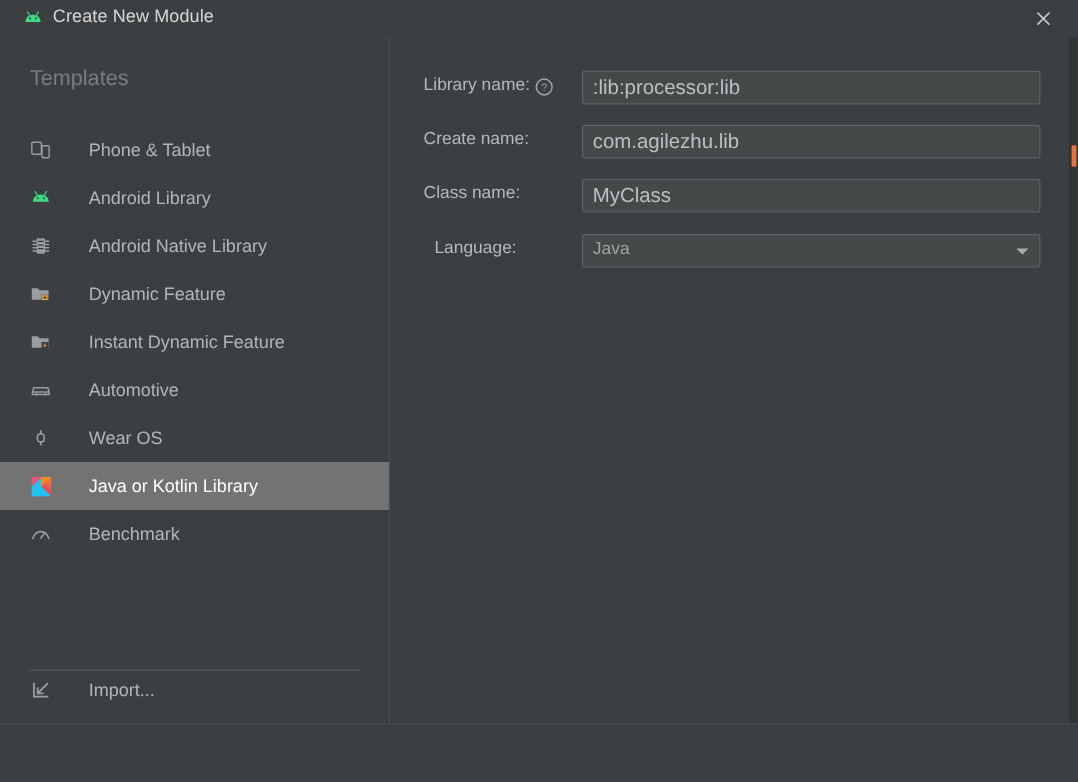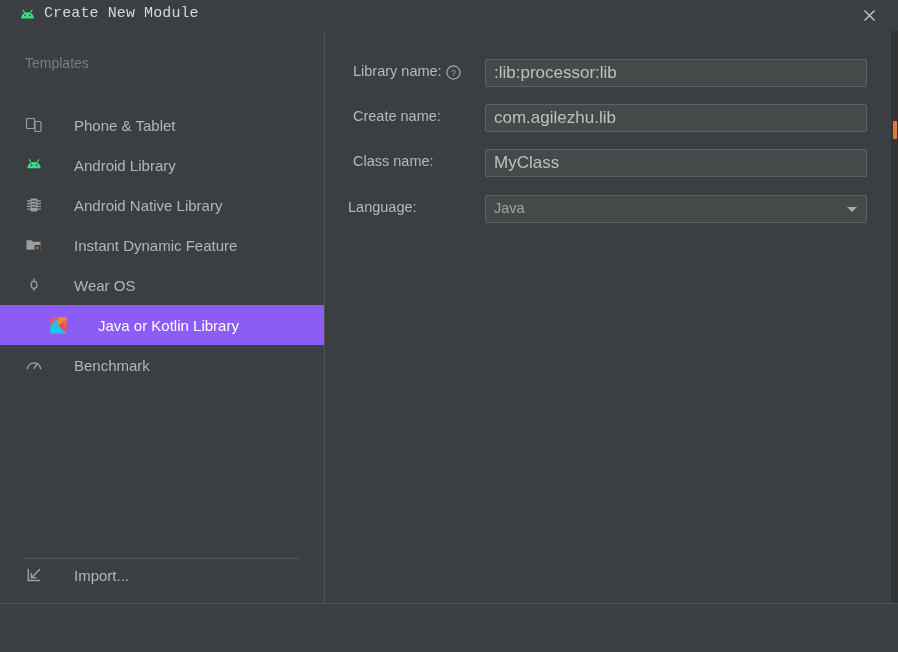--- a/index.html
+++ b/index.html
@@ -29,21 +29,20 @@
     position: absolute;
     left: 19px; top: 7px;
     width: 17px; height: 17px;
   }
   #title-text {
     position: absolute;
     left: 44px; top: 5px;
     font-size: 15px;
     color: #d6d6d6;
     letter-spacing: .1px;
-    font-family: Liberation Mono, monospace;
   }
   #close-button {
     position: absolute;
     right: 18px; top: 5px;
     width: 21px; height: 21px;
     cursor: pointer;
   }
   #close-button svg { display: block; }
 
   
@@ -51,38 +50,37 @@
     position: absolute;
     left: 0; top: 31px;
     width: 325px; height: 572px;
     background: #3c3f41;
     border-right: 1px solid #4e5254;
     box-sizing: border-box;
   }
   #templates-label {
     position: absolute;
     left: 25px; top: 24px;
-    font-size: 14px;
+    font-size: 18px;
     color: #7a7d80;
   }
   #tmpl-list {
     position: absolute;
     left: 0; top: 74px;
     width: 324px;
   }
   .tmpl-item {
     position: relative;
     height: 40px;
     display: flex;
     align-items: center;
     cursor: pointer;
   }
   .tmpl-item.selected {
-    background: #8b5cf6;
-    padding-left: 24px;
+    background: #737373;
   }
   .tmpl-icon {
     width: 20px; height: 20px;
     margin-left: 24px;
     flex: 0 0 20px;
     display: flex;
     align-items: center;
     justify-content: center;
   }
   .tmpl-icon svg { display: block; }
@@ -275,32 +273,53 @@
             <g stroke="#3c3f41" stroke-width="1.1">
               <line x1="6.6" y1="5.2" x2="11.4" y2="5.2"></line>
               <line x1="6.6" y1="8.2" x2="11.4" y2="8.2"></line>
               <line x1="6.6" y1="11.2" x2="11.4" y2="11.2"></line>
             </g>
           </svg>
         </span>
         <span class="tmpl-label">Android Native Library</span>
       </div>
 
+      <div class="tmpl-item">
+        <span class="tmpl-icon">
+          <svg width="18" height="18" viewBox="0 0 18 18">
+            <path d="M1.5 4.2 h5 l1.4 1.6 h7.6 v8.0 h-14 Z" fill="#9a9d9f"></path>
+            <rect x="9.6" y="9.6" width="5.6" height="4.8" fill="#3c3f41"></rect>
+            <rect x="10.6" y="10.6" width="3.6" height="2.9" fill="none" stroke="#f0a732" stroke-width="1.2"></rect>
+          </svg>
+        </span>
+        <span class="tmpl-label">Dynamic Feature</span>
+      </div>
 
       <div class="tmpl-item">
         <span class="tmpl-icon">
           <svg width="18" height="18" viewBox="0 0 18 18">
             <path d="M1.5 4.2 h5 l1.4 1.6 h7.6 v8.0 h-14 Z" fill="#9a9d9f"></path>
             <rect x="9.6" y="9.0" width="5.8" height="5.4" fill="#3c3f41"></rect>
             <path d="M13.0 9.7 L10.9 12.2 h1.5 l-.7 2.1 2.2-2.7 h-1.5 Z" fill="#f0a732"></path>
           </svg>
         </span>
         <span class="tmpl-label">Instant Dynamic Feature</span>
       </div>
 
+      <div class="tmpl-item">
+        <span class="tmpl-icon">
+          <svg width="18" height="18" viewBox="0 0 18 18">
+            <path d="M2.0 10.8 L3.1 7.2 h11.8 l1.1 3.6 v2.0 h-14 Z" fill="none" stroke="#9a9d9f" stroke-width="1.3" stroke-linejoin="round"></path>
+            <line x1="2.6" y1="10.6" x2="15.4" y2="10.6" stroke="#9a9d9f" stroke-width="1.2"></line>
+            <circle cx="5.0" cy="12.6" r="1.0" fill="#9a9d9f"></circle>
+            <circle cx="13.0" cy="12.6" r="1.0" fill="#9a9d9f"></circle>
+          </svg>
+        </span>
+        <span class="tmpl-label">Automotive</span>
+      </div>
 
       <div class="tmpl-item">
         <span class="tmpl-icon">
           <svg width="18" height="18" viewBox="0 0 18 18">
             <rect x="6.2" y="5.4" width="5.6" height="7.0" rx="2.6" fill="none" stroke="#9a9d9f" stroke-width="1.3"></rect>
             <line x1="9" y1="3.0" x2="9" y2="5.3" stroke="#9a9d9f" stroke-width="1.4" stroke-linecap="round"></line>
             <line x1="9" y1="12.5" x2="9" y2="14.6" stroke="#9a9d9f" stroke-width="1.4" stroke-linecap="round"></line>
           </svg>
         </span>
         <span class="tmpl-label">Wear OS</span>
@@ -374,21 +393,21 @@
       <span class="field-label" style="left:27px;">Create name:</span>
       <input class="field-input" type="text" value="com.agilezhu.lib" style="">
     </div>
 
     <div class="field-row" style="top:118px;">
       <span class="field-label" style="left:27px;">Class name:</span>
       <input class="field-input" type="text" value="MyClass" style="">
     </div>
 
     <div class="field-row" style="top:164px;">
-      <span class="field-label" style="left:22px;text-align:right;">Language:</span>
+      <span class="field-label" style="left:36px;text-align:right;">Language:</span>
       <div id="language-combo">
         <span id="language-value">Java</span>
         <span id="language-arrow"></span>
       </div>
     </div>
 
   </div>
 
   <div id="edge-strip">
     <div id="edge-accent"></div>

